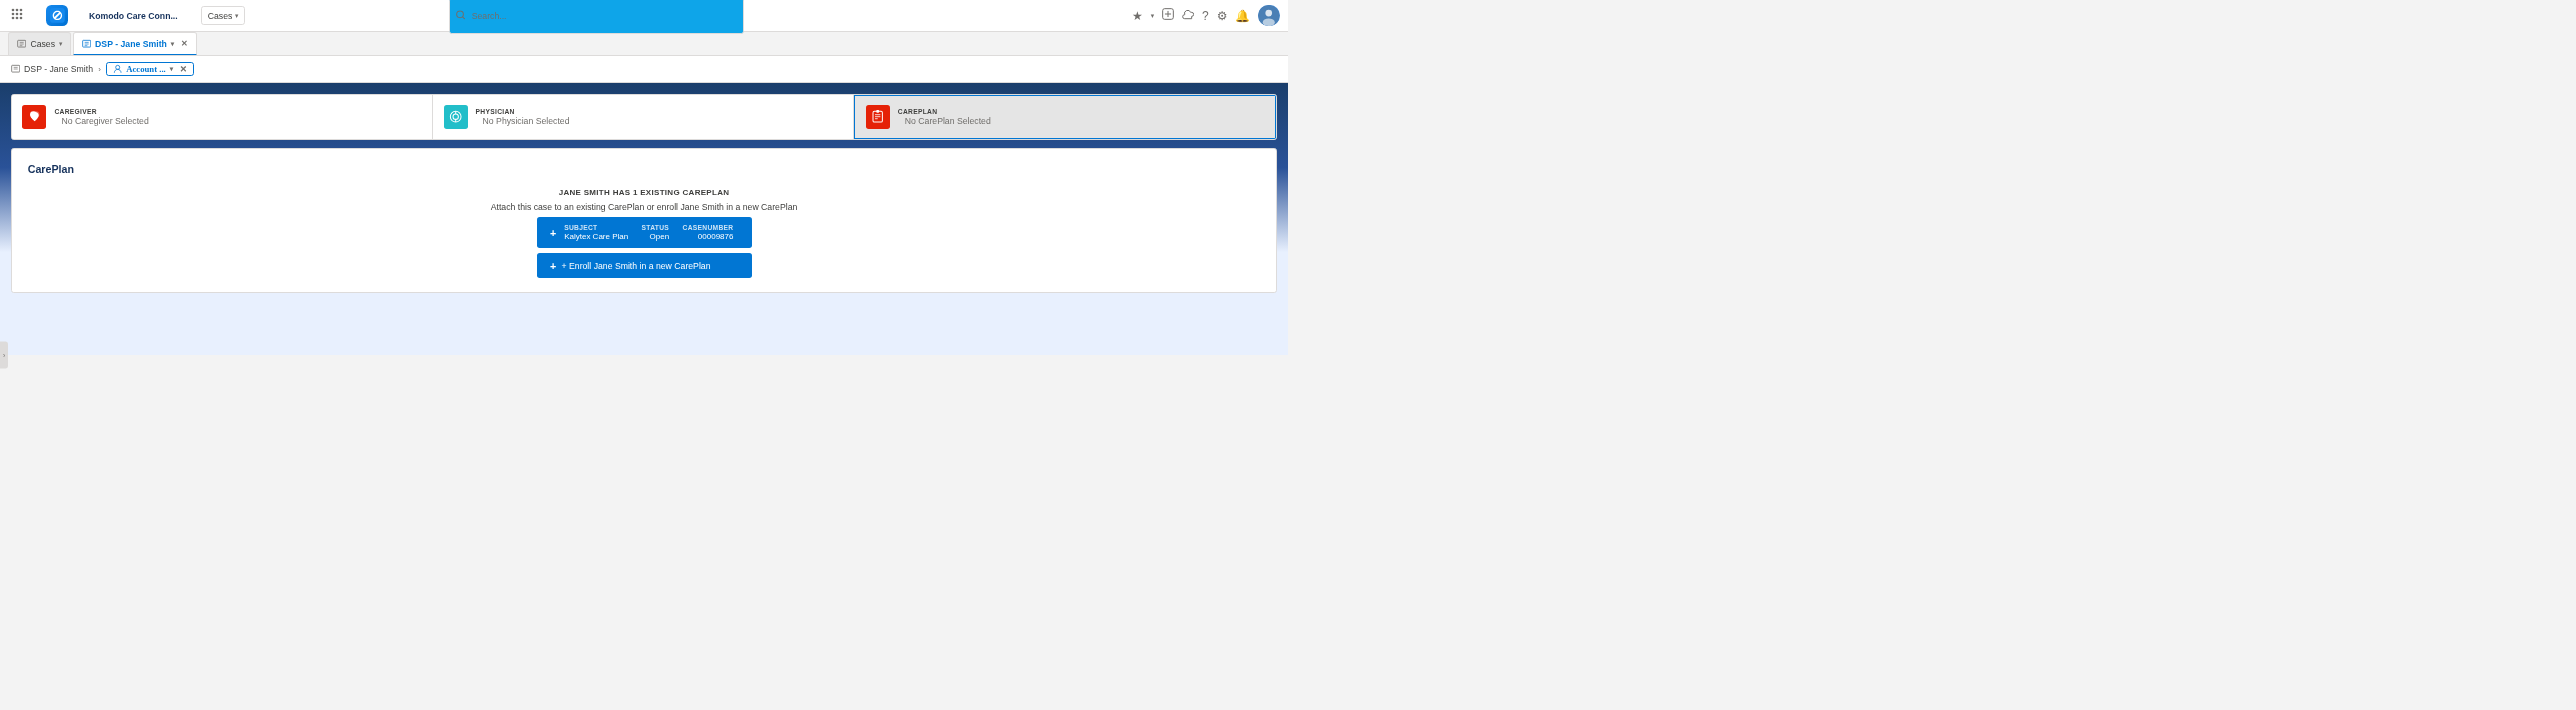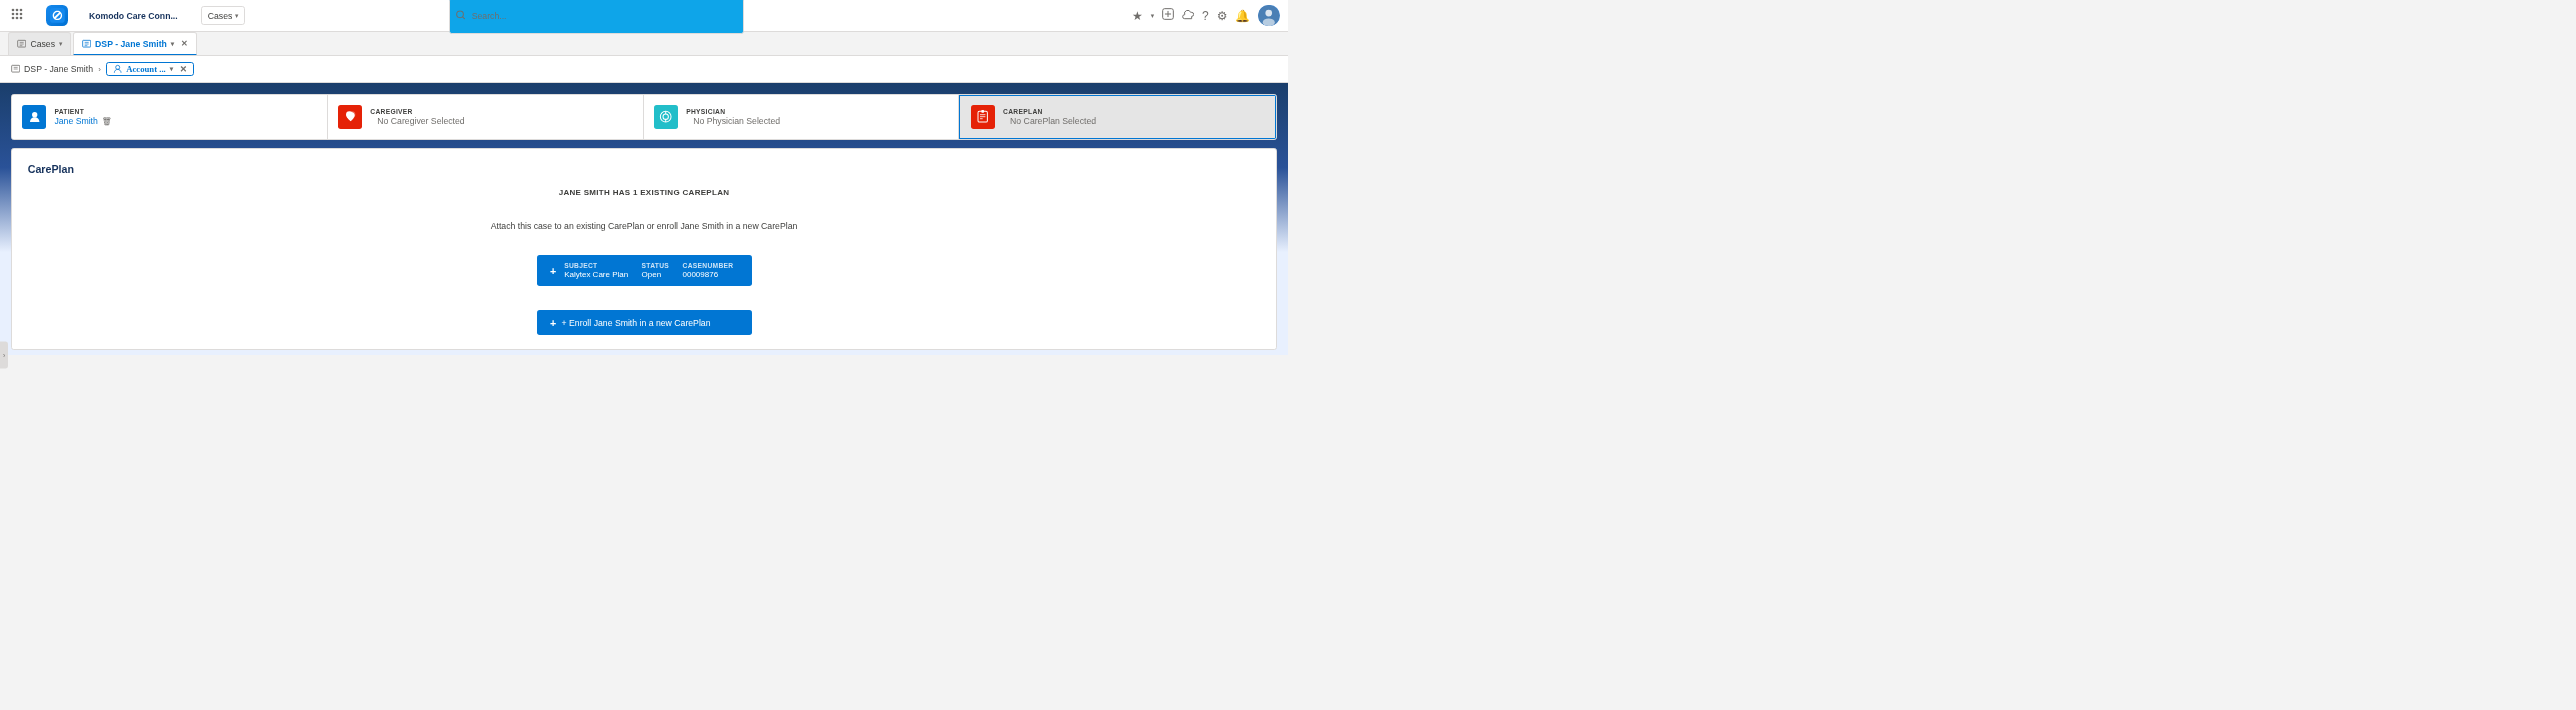--- a/index.html
+++ b/index.html
@@ -259,21 +259,21 @@
     .careplan-title {
       font-size: 10.7px;
       font-weight: 600;
       color: #16325c;
       margin-bottom: 13.4px;
     }
     .careplan-center {
       display: flex;
       flex-direction: column;
       align-items: center;
-      gap: 24px;
+      gap: 5px;
     }
     .careplan-message {
       font-size: 8px;
       font-weight: 700;
       color: #3e3e3c;
       text-transform: uppercase;
       letter-spacing: 0.3px;
     }
     .careplan-submessage {
       font-size: 8.7px;
@@ -323,20 +323,21 @@
       font-size: 6.7px;
       font-weight: 700;
       text-transform: uppercase;
       color: rgba(255,255,255,0.8);
       letter-spacing: 0.3px;
     }
     .record-field-value {
       font-size: 8px;
       color: #fff;
       font-weight: 500;
+      text-align: right;
     }
 
     
     .left-toggle {
       position: fixed;
       left: 0;
       top: 50%;
       transform: translateY(-50%);
       width: 8px;
       height: 27px;
@@ -464,35 +465,20 @@
     <span>Account ...</span>
     <span class="bc-dropdown">▾</span>
     <span class="bc-close">✕</span>
   </div>
 </div>
 
 <div class="main-content">
 
   <div class="cards-row">
 
-    <div class="card">
-      <div class="card-icon-wrap icon-blue">
-        <svg width="13.4" height="13.4" viewBox="0 0 20 20" fill="white">
-          <circle cx="10" cy="7" r="4"></circle>
-          <path d="M3 18c0-3.87 3.13-7 7-7s7 3.13 7 7" fill="white"></path>
-        </svg>
-      </div>
-      <div class="card-content">
-        <span class="card-label">PATIENT</span>
-        <div class="card-value-row">
-          <span class="card-value" style="cursor:pointer;">Jane Smith</span>
-          <span class="delete-icon">🗑</span>
-        </div>
-      </div>
-    </div>
 
     <div class="card">
       <div class="card-icon-wrap icon-red">
         <svg width="13.4" height="13.4" viewBox="0 0 20 20" fill="white">
           <path d="M10 16s-7-4.5-7-9a5 5 0 0110 0c0 4.5-3 9-3 9zm0-10a2 2 0 100 4 2 2 0 000-4z"></path>
           <path d="M10 16s7-4.5 7-9a5 5 0 00-10 0c0 4.5 3 9 3 9z" fill="rgba(255,255,255,0.3)"></path>
           <path d="M4 8 C4 5 7 2 10 4 C13 2 16 5 16 8 C16 12 10 17 10 17 C10 17 4 12 4 8z"></path>
         </svg>
       </div>
       <div class="card-content">

